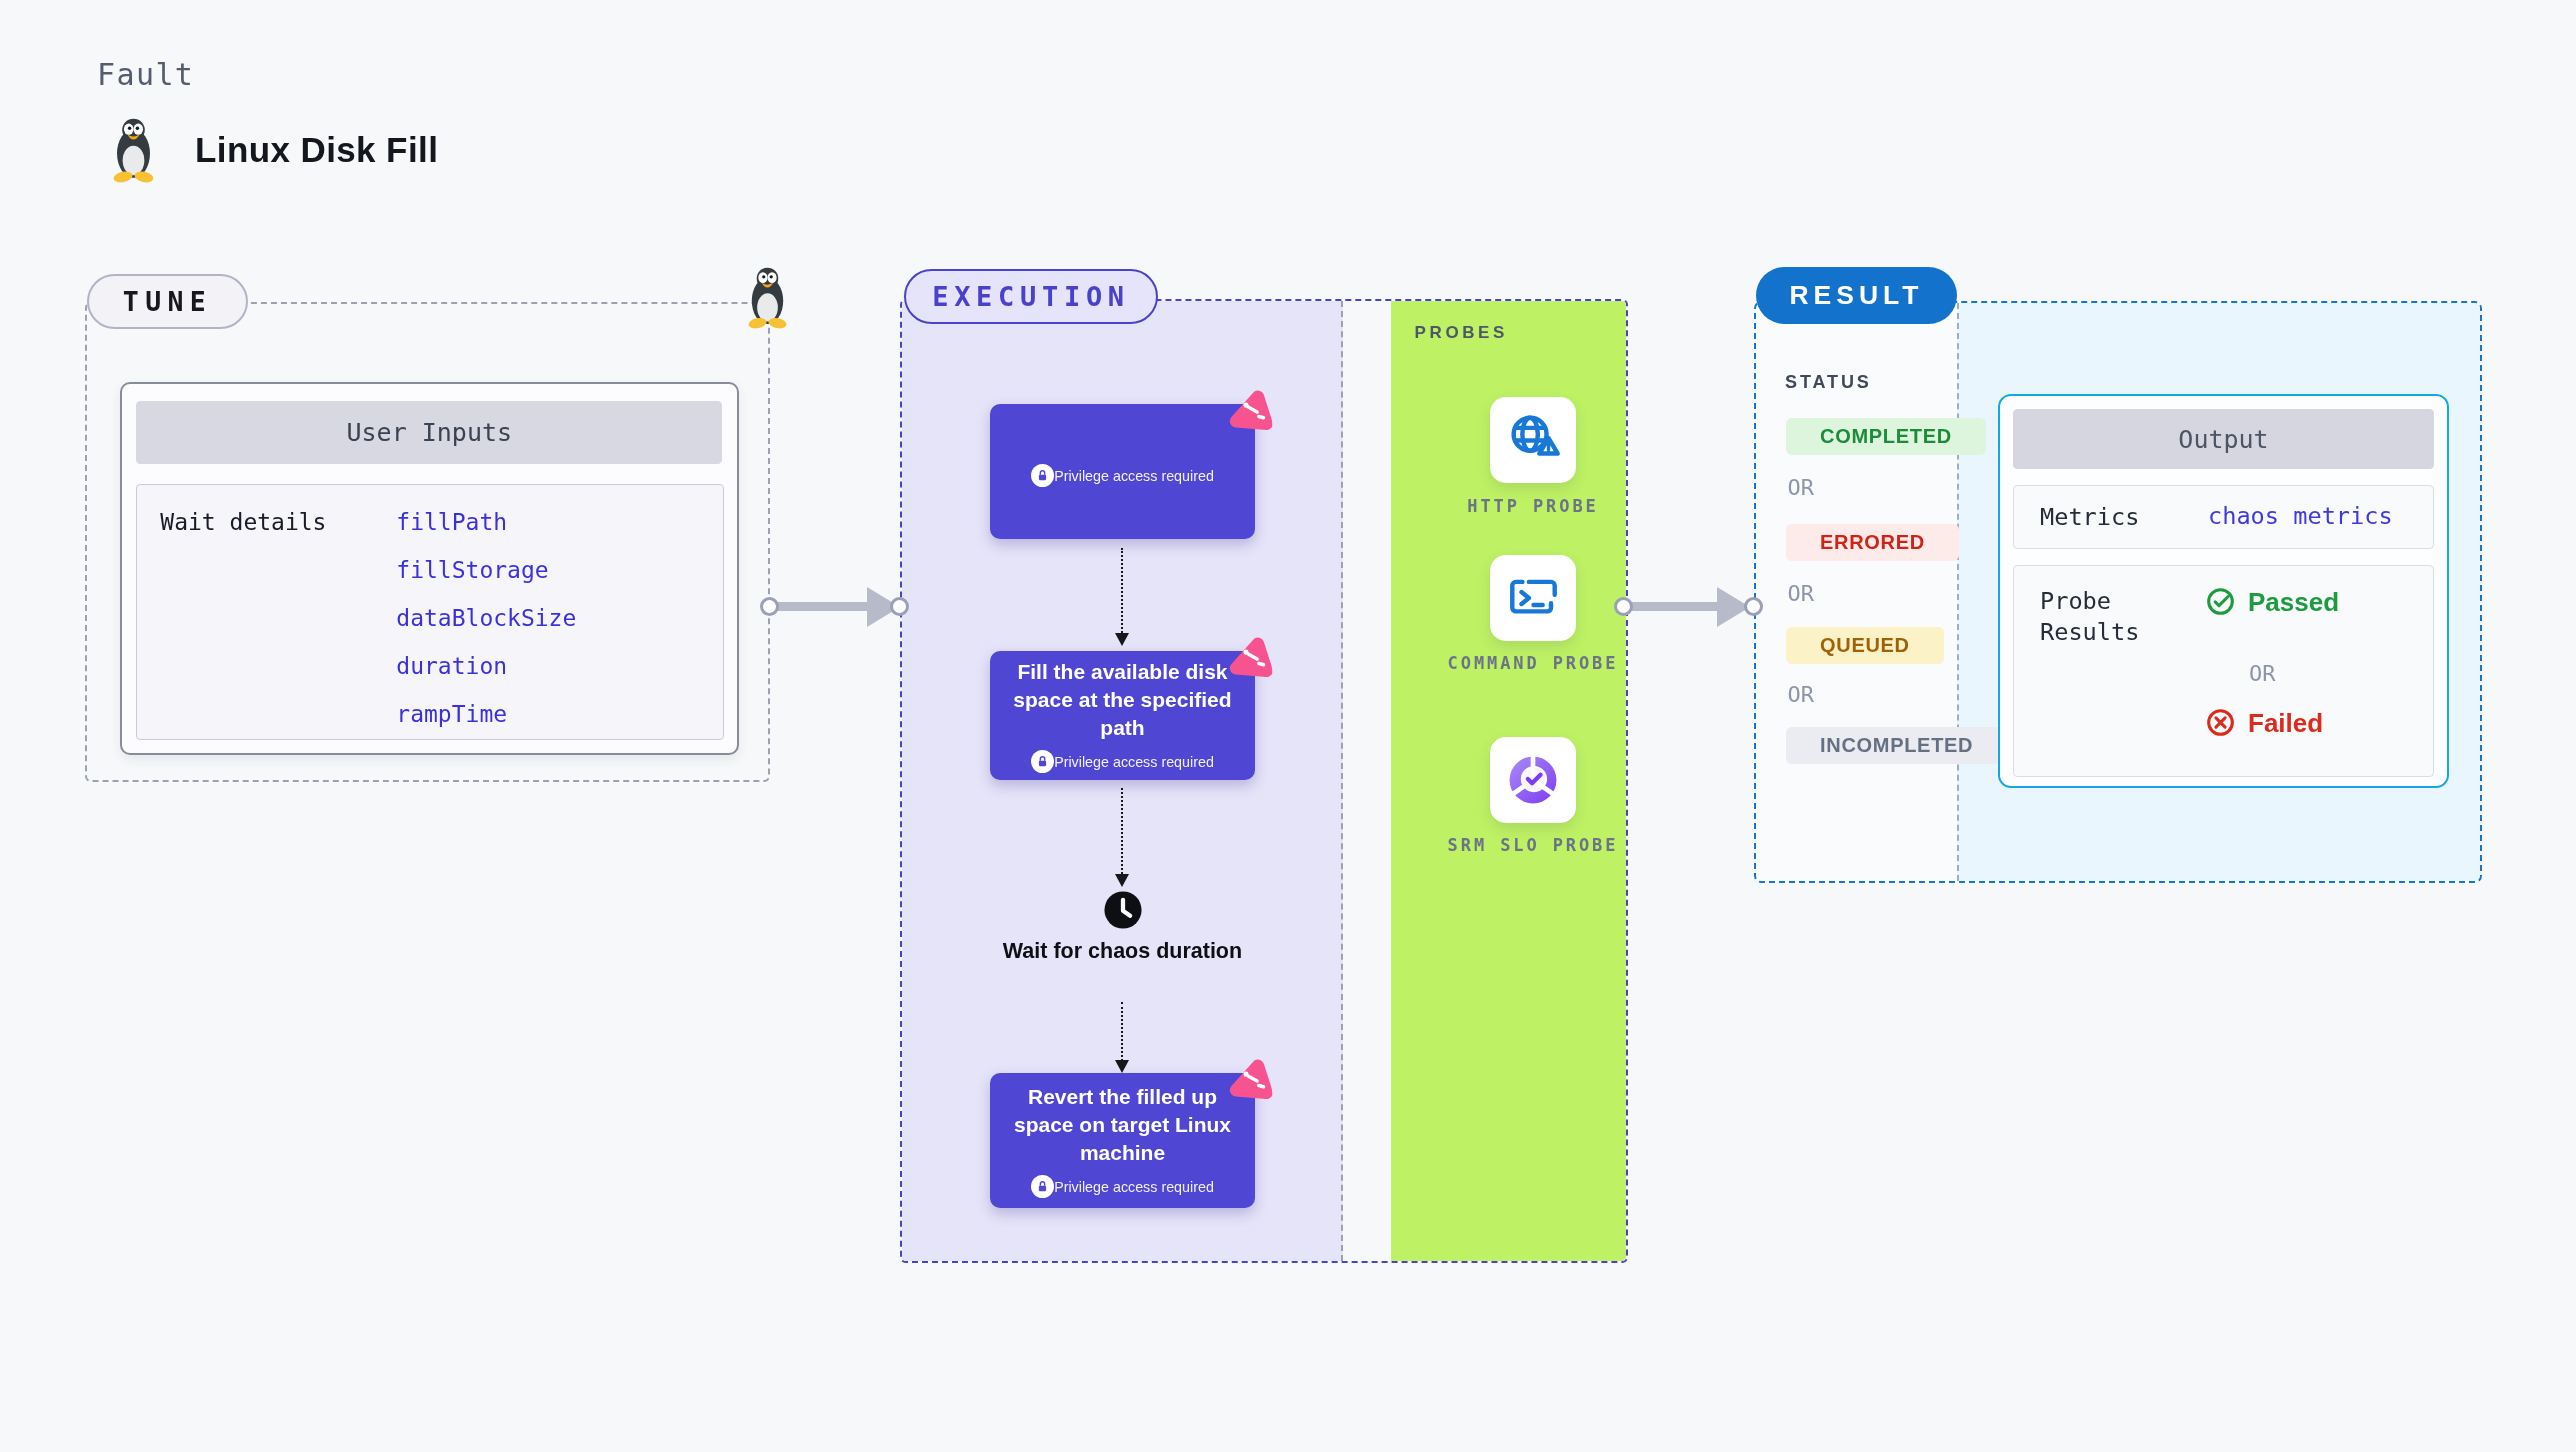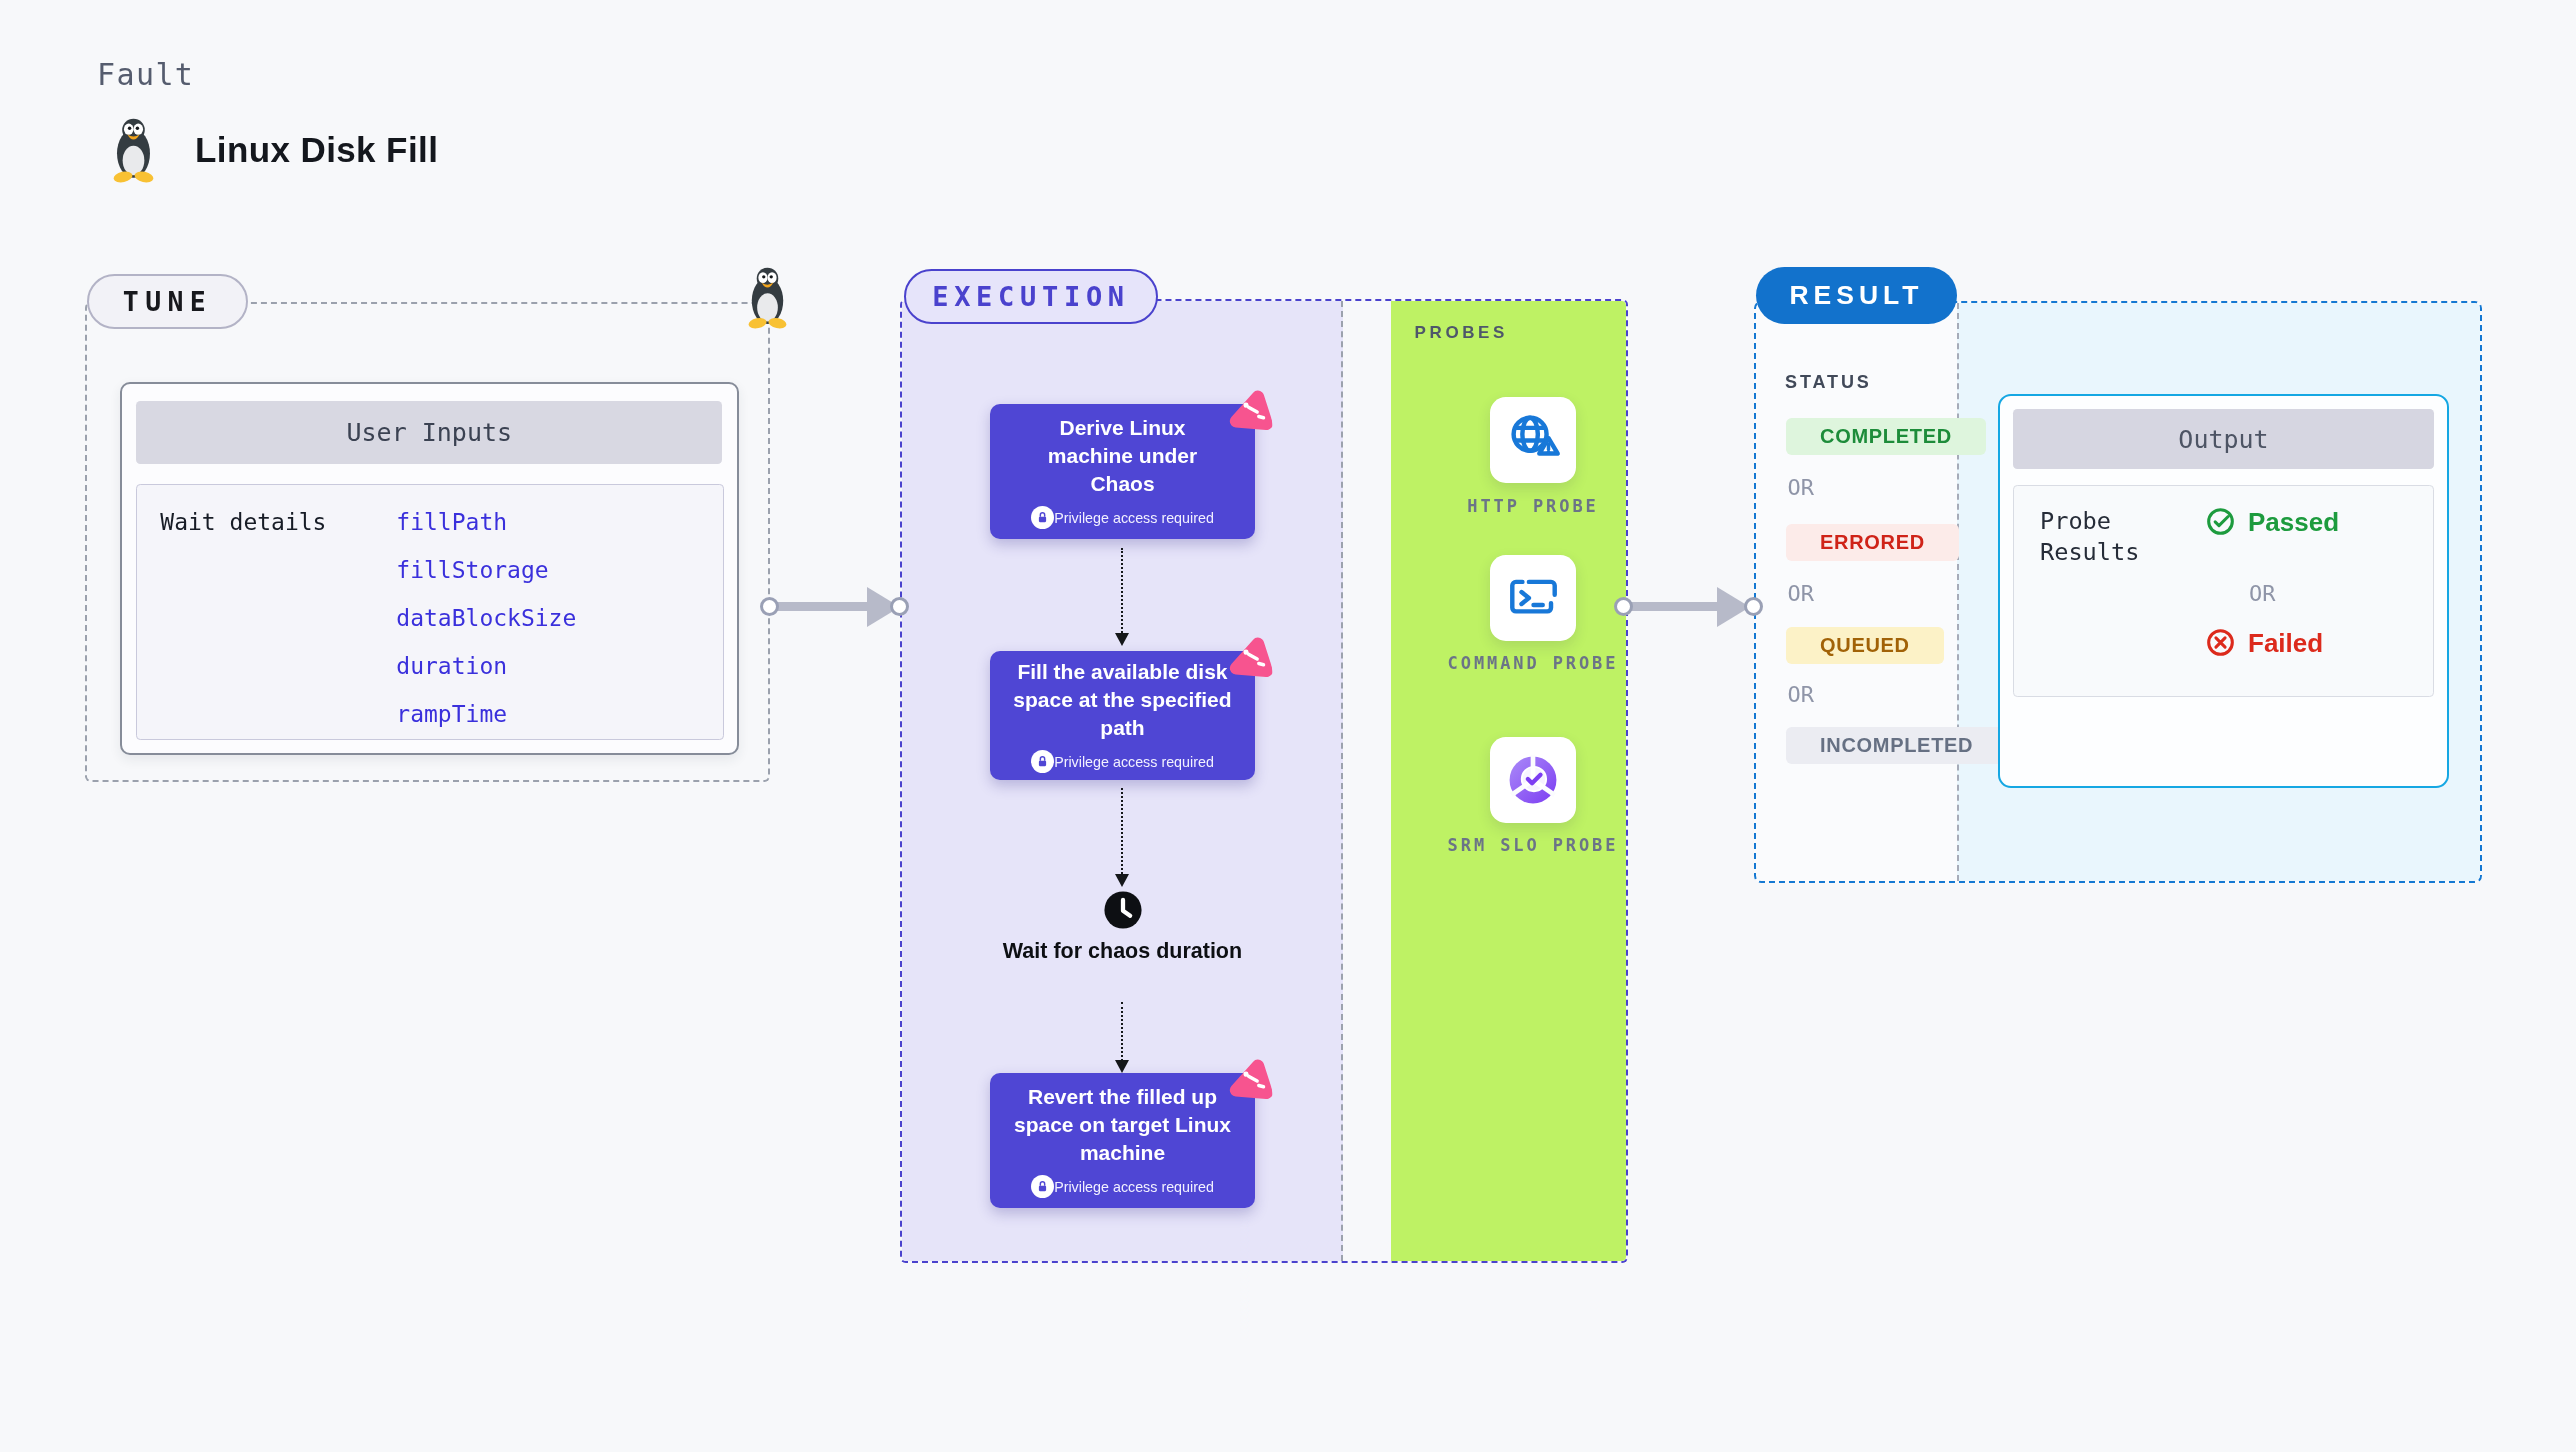--- a/index.html
+++ b/index.html
@@ -154,21 +154,20 @@
 
   <div class="abs exec-box" style="left:900px;top:299px;width:724px;height:960px;">
     <div class="abs lavender" style="left:0;top:0;bottom:0;width:441px;">
 
       <div class="abs step-box" style="left:88px;top:103px;width:265px;height:135px;">
         <span class="abs chaos-badge icon-wrap">
           <svg width="46" height="46" viewBox="0 0 40 40">
               <use href="#chaosBadge"></use>
             </svg>
         </span>
-        <div class="step-title" style="width:215px;">Derive Linux machine under Chaos</div>
         <div class="lock-chip">
           <span class="lock-circle icon-wrap">
             <svg width="13" height="13" viewBox="0 0 18 18">
                 <path d="M6 8 V5.5 a3 3 0 0 1 6 0 V8" fill="none" stroke="#4f46d4" stroke-width="2"></path>
                 <rect x="4" y="8" width="10" height="7.5" rx="1.5" fill="#4f46d4"></rect>
               </svg>
           </span>
           <span class="chip-text">Privilege access required</span>
         </div>
       </div>
@@ -298,20 +297,24 @@
     <div class="abs or-label" style="left:31.5px;top:278px;">OR</div>
     <div class="abs badge b-queued" style="left:30px;top:324px;">QUEUED</div>
     <div class="abs or-label" style="left:31.5px;top:379px;">OR</div>
     <div class="abs badge b-incompleted" style="left:30px;top:424px;">INCOMPLETED</div>
 
     <div class="abs output-panel" style="left:242px;top:91px;width:451px;height:394px;">
       <div class="output-header">
         <span>Output</span>
       </div>
 
+      <div class="output-row" style="margin-top:15.8px;height:64px;">
+        <span class="abs row-label" style="left:26px;top:16.5px;">Metrics</span>
+        <span class="abs metrics-link" style="left:194px;top:16.5px;">chaos metrics</span>
+      </div>
 
       <div class="output-row" style="margin-top:15.8px;height:212px;">
         <span class="abs row-label" style="left:26px;top:20px;width:129px;">Probe Results</span>
 
         <span class="abs icon-wrap" style="left:192px;top:21.5px;">
           <svg width="29" height="29" viewBox="0 0 38 38">
             <circle cx="19" cy="19" r="15.5" fill="none" stroke="#1d9b3e" stroke-width="4"></circle>
             <path d="M12 19.5 l5 5 12-12" fill="none" stroke="#1d9b3e" stroke-width="4" stroke-linecap="round" stroke-linejoin="round"></path>
           </svg>
         </span>

